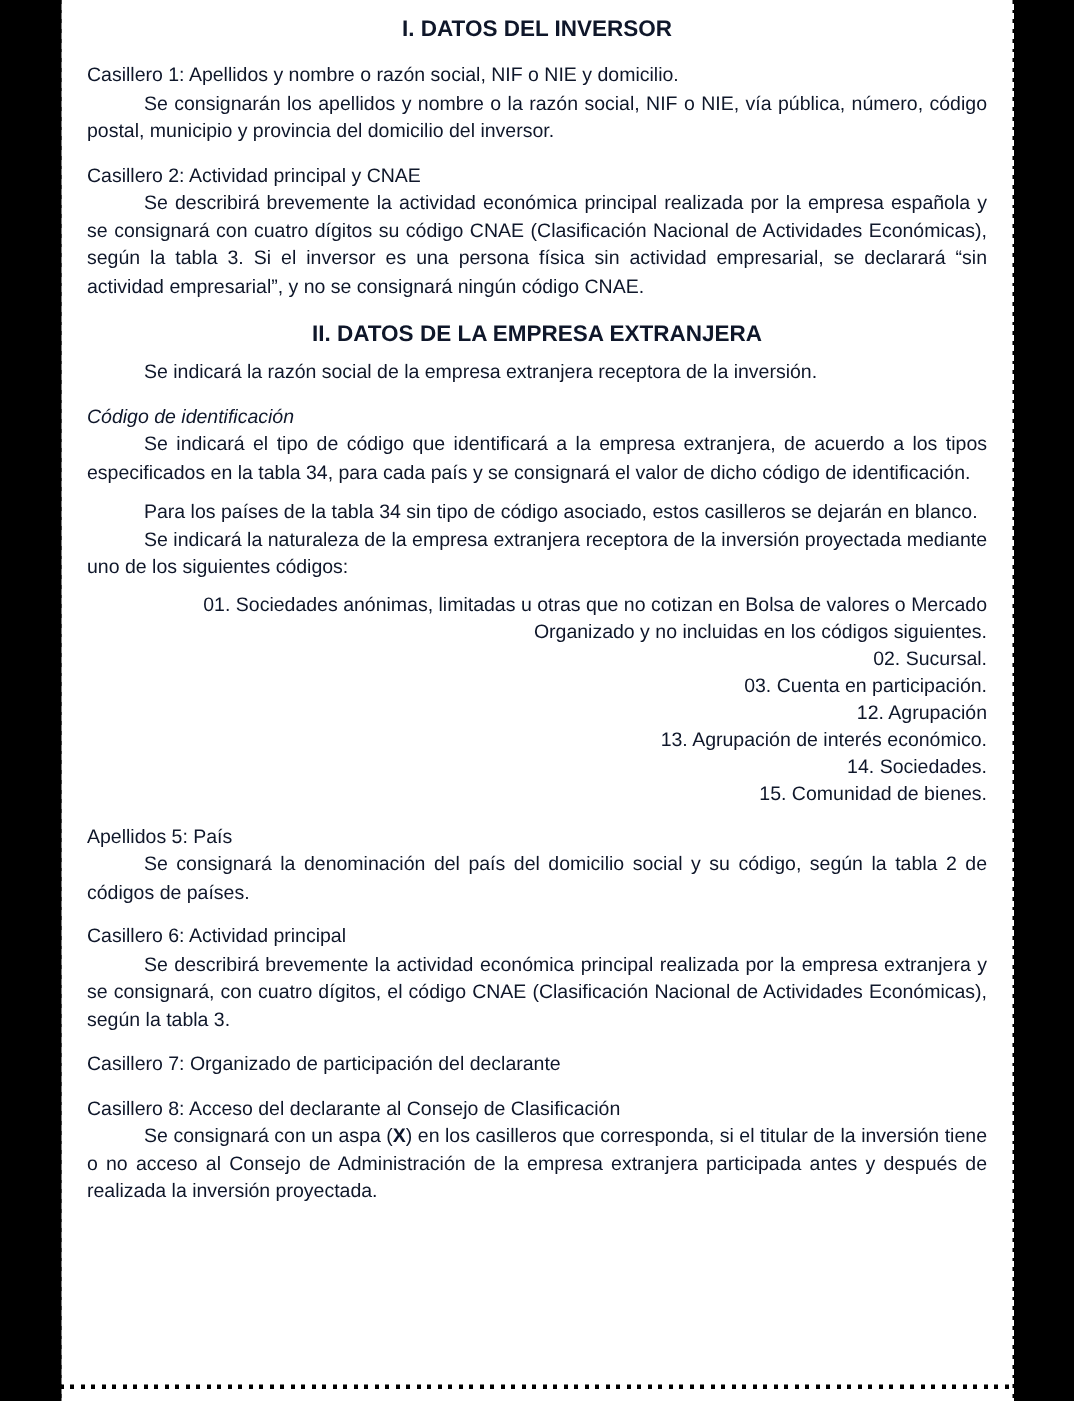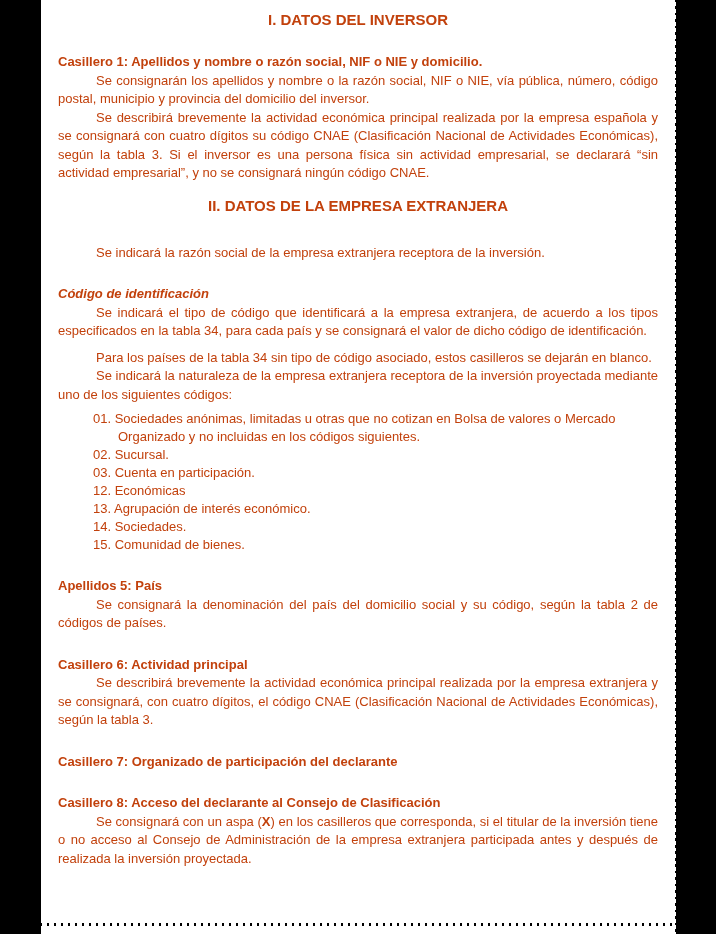--- a/index.html
+++ b/index.html
@@ -38,83 +38,84 @@
     z-index: 5;
   }
   .content {
     position: absolute;
     left: 17px;
     top: 6px;
     width: 600px;
     font-family: "Liberation Sans", "DejaVu Sans", sans-serif;
     font-size: 13px;
     line-height: 18.5px;
-    color: #c2410c;
+    color: #0f172a;
   }
   .sec-title {
     font-size: 15px;
     font-weight: bold;
     text-align: center;
     line-height: 20px;
   }
   .sec-title.first { margin: 4px 0 9px 0; }
-  .sec-title.second { margin: 13px 0 28px 0; }
+  .sec-title.second { margin: 13px 0 6px 0; }
   .heading {
-    font-weight: bold;
-    margin: 23px 0 0 0;
+    font-weight: normal;
+    margin: 11px 0 0 0;
   }
   .heading.italic { font-style: italic; }
   p.body {
     margin: 0;
     text-align: justify;
     text-indent: 38px;
   }
   p.body.note { margin-top: 8px; }
   .codes {
     margin: 6px 0 2px 0;
   }
   .fcode {
-    margin-left: 35px;
+    margin-left: 8px;
     padding-left: 25px;
     text-indent: -25px;
     line-height: 18px;
-    text-align: left;
+    text-align: right;
   }
   .fcode .num { display: inline; }
   .fcode .txt { display: inline; }
   .bold-x { font-weight: bold; }
 </style>
 </head>
 <body>
 
 <div class="page">
   <div class="content">
 
     <div class="sec-title first">I. DATOS DEL INVERSOR</div>
 
     <div class="heading">Casillero 1: Apellidos y nombre o razón social, NIF o NIE y domicilio.</div>
     <p class="body">Se consignarán los apellidos y nombre o la razón social, NIF o NIE, vía pública, número, código postal, municipio y provincia del domicilio del inversor.</p>
 
+    <div class="heading">Casillero 2: Actividad principal y CNAE</div>
     <p class="body">Se describirá brevemente la actividad económica principal realizada por la empresa española y se consignará con cuatro dígitos su código CNAE (Clasificación Nacional de Actividades Económicas), según la tabla 3. Si el inversor es una persona física sin actividad empresarial, se declarará “sin actividad empresarial”, y no se consignará ningún código CNAE.</p>
 
     <div class="sec-title second">II. DATOS DE LA EMPRESA EXTRANJERA</div>
 
     <p class="body">Se indicará la razón social de la empresa extranjera receptora de la inversión.</p>
 
     <div class="heading italic">Código de identificación</div>
     <p class="body">Se indicará el tipo de código que identificará a la empresa extranjera, de acuerdo a los tipos especificados en la tabla 34, para cada país y se consignará el valor de dicho código de identificación.</p>
     <p class="body note">Para los países de la tabla 34 sin tipo de código asociado, estos casilleros se dejarán en blanco.</p>
 
     <p class="body">Se indicará la naturaleza de la empresa extranjera receptora de la inversión proyectada mediante uno de los siguientes códigos:</p>
 
     <div class="codes">
       <div class="fcode"><span class="num">01.</span> <span class="txt">Sociedades anónimas, limitadas u otras que no cotizan en Bolsa de valores o Mercado Organizado y no incluidas en los códigos siguientes.</span></div>
       <div class="fcode"><span class="num">02.</span> <span class="txt">Sucursal.</span></div>
       <div class="fcode"><span class="num">03.</span> <span class="txt">Cuenta en participación.</span></div>
-      <div class="fcode"><span class="num">12.</span> <span class="txt">Económicas</span></div>
+      <div class="fcode"><span class="num">12.</span> <span class="txt">Agrupación</span></div>
       <div class="fcode"><span class="num">13.</span> <span class="txt">Agrupación de interés económico.</span></div>
       <div class="fcode"><span class="num">14.</span> <span class="txt">Sociedades.</span></div>
       <div class="fcode"><span class="num">15.</span> <span class="txt">Comunidad de bienes.</span></div>
     </div>
 
     <div class="heading">Apellidos 5: País</div>
     <p class="body">Se consignará la denominación del país del domicilio social y su código, según la tabla 2 de códigos de países.</p>
 
     <div class="heading">Casillero 6: Actividad principal</div>
     <p class="body">Se describirá brevemente la actividad económica principal realizada por la empresa extranjera y se consignará, con cuatro dígitos, el código CNAE (Clasificación Nacional de Actividades Económicas), según la tabla 3.</p>

